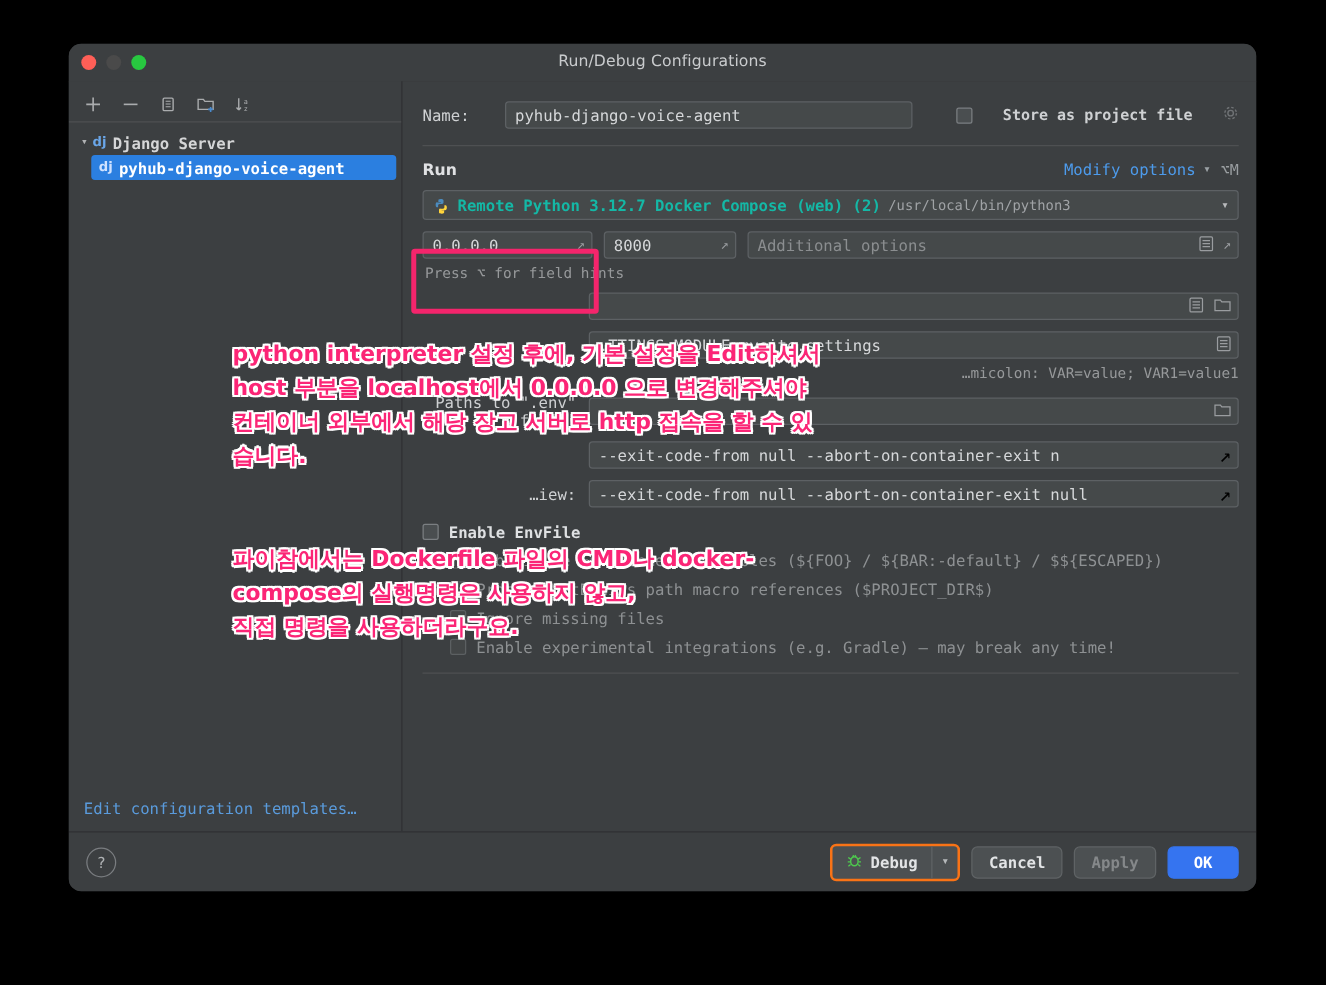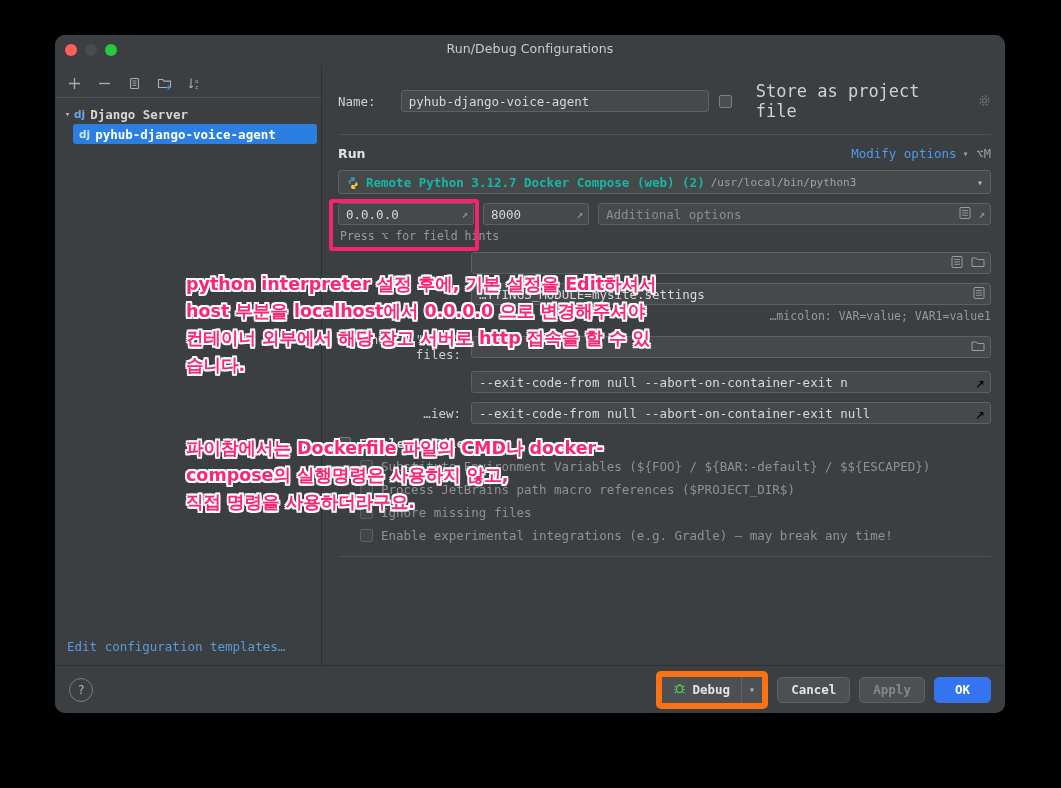--- a/index.html
+++ b/index.html
@@ -49,21 +49,21 @@
   .right{flex:1;position:relative;padding:16px 14px 0 16px;overflow:hidden;}
   .inputbox{
     background:#45494a;border:1px solid #5d6164;border-radius:3px;height:22px;
     color:#d6d8da;font-size:12.5px;display:flex;align-items:center;padding:0 7px;box-sizing:border-box;
   }
   .inputbox.placeholder{color:#8b8e90;}
 
   .namerow{display:flex;align-items:center;gap:10px;}
   .name-label{width:56px;color:#cfd1d3;font-size:12.5px;}
   .name-input{width:326px;}
-  .store-wrap{margin-left:auto;display:flex;align-items:center;gap:24px;color:#cfd1d3;font-size:17px;font-weight:normal;font-family:"DejaVu Sans Mono","Liberation Mono",monospace;}
+  .store-wrap{margin-left:auto;display:flex;align-items:center;gap:24px;color:#cfd1d3;font-size:12px;font-weight:bold;font-family:"DejaVu Sans Mono","Liberation Mono",monospace;}
   .cb{width:13px;height:13px;border:1px solid #7b7f82;border-radius:2px;background:#4a4e50;box-sizing:border-box;flex:none;}
   .cb.dim{border-color:#5c6062;background:#434647;}
   .gear{opacity:.55;}
 
   .hr{height:1px;background:#4e5052;margin:13px 0 0 0;}
 
   .runhdr{display:flex;align-items:center;margin:11px 0 9px 0;}
   .runhdr .t{color:#e0e1e3;font-size:12.5px;font-weight:bold;font-family:"DejaVu Sans","Liberation Sans",sans-serif;}
   .modify{margin-left:auto;display:flex;align-items:center;gap:6px;}
   .modify .m{color:#4d9bec;font-size:12.5px;cursor:pointer;}
@@ -117,21 +117,21 @@
     width:22px;height:22px;border-radius:50%;border:1px solid #7a7d80;color:#aeb1b3;
     display:flex;align-items:center;justify-content:center;font-size:12px;cursor:pointer;
   }
   .btns{margin-left:auto;display:flex;align-items:center;gap:9px;}
   .btn{
     height:26px;border-radius:5px;background:#4c5052;border:1px solid #5f6365;color:#e2e4e6;
     font-size:12.5px;font-weight:bold;display:flex;align-items:center;padding:0 13px;cursor:pointer;box-sizing:border-box;
   }
   .btn.disabled{color:#85888a;}
   .btn.primary{background:#3574f0;border-color:#3574f0;color:#fff;padding:0 20px;}
-  .debugbtn{display:flex;align-items:stretch;height:26px;border:6px solid #f97316;border-radius:5px;overflow:hidden;background:#4c5052;cursor:pointer;}
+  .debugbtn{display:flex;align-items:stretch;height:26px;border:2px solid #f97316;border-radius:5px;overflow:hidden;background:#4c5052;cursor:pointer;}
   .debugbtn .main{display:flex;align-items:center;gap:6px;padding:0 11px;color:#e2e4e6;font-size:12.5px;font-weight:bold;}
   .debugbtn .arrow{display:flex;align-items:center;padding:0 7px;border-left:1px solid #5f6365;color:#b6b9bb;font-size:10px;}
 
   
   .anno{
     position:absolute;z-index:12;color:#fb2576;font-family:"DejaVu Sans","Liberation Sans",sans-serif;
     font-weight:bold;font-size:17.5px;line-height:27px;
     text-shadow:
       -1.6px -1.6px 0 #fff, 1.6px -1.6px 0 #fff, -1.6px 1.6px 0 #fff, 1.6px 1.6px 0 #fff,
       0 -1.8px 0 #fff, 0 1.8px 0 #fff, -1.8px 0 0 #fff, 1.8px 0 0 #fff;

